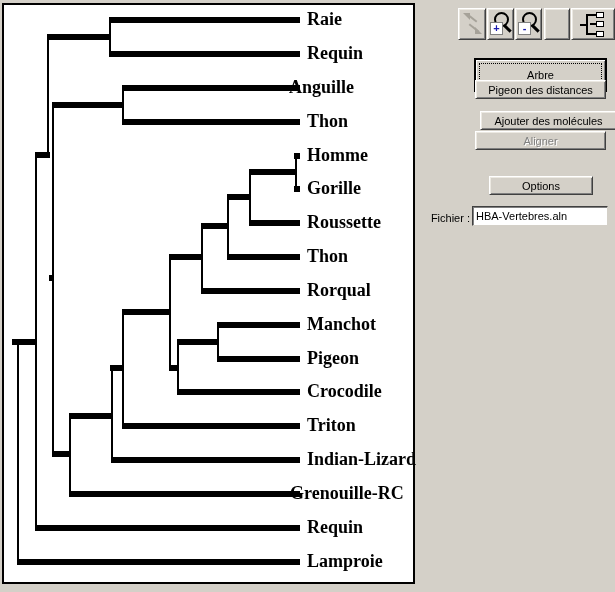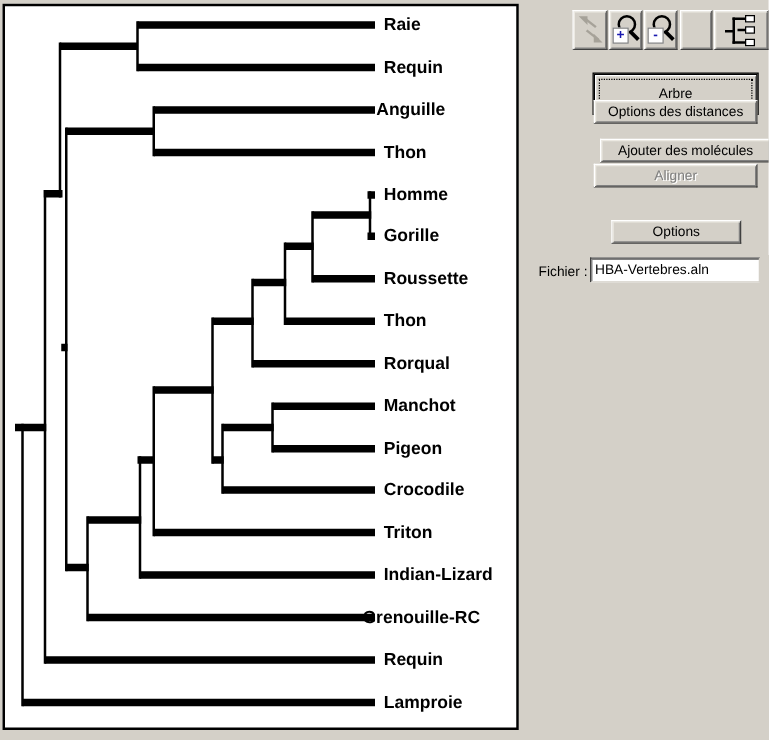--- a/index.html
+++ b/index.html
@@ -4,22 +4,22 @@
 <style>
   html,body{margin:0;padding:0;}
   #screen{position:relative;width:615px;height:592px;background:#d4d0c8;overflow:hidden;
           font-family:"Liberation Sans",sans-serif;}
   
   #tree-panel{position:absolute;left:2px;top:3px;width:413px;height:581px;
               background:#ffffff;border:2px solid #000;box-sizing:border-box;}
   #tree-layer{position:absolute;left:0;top:0;width:615px;height:592px;pointer-events:none;}
   .tbar{position:absolute;height:6px;background:#000;}
   .tvert{position:absolute;width:2px;background:#000;}
-  .tleaf{position:absolute;font-family:Liberation Sans, sans-serif;font-weight:bold;
-         font-size:14px;line-height:16px;color:#000;white-space:nowrap;}
+  .tleaf{position:absolute;font-family:Liberation Serif, serif;font-weight:bold;
+         font-size:18px;line-height:16px;color:#000;white-space:nowrap;}
   
   .btn{position:absolute;background:#d4d0c8;border:1px solid;
        border-color:#ffffff #404040 #404040 #ffffff;
        box-shadow:inset 1px 1px 0 #ece9e2, inset -1px -1px 0 #808080;
        font-size:11px;color:#000;text-align:center;box-sizing:border-box;
        display:flex;align-items:center;justify-content:center;cursor:default;}
   .btn.default{border:1px solid #000;box-shadow:0 0 0 1px #000, inset 1px 1px 0 #fff, inset -1px -1px 0 #808080;}
   .btn.default .focusdots{position:absolute;left:3px;top:3px;right:3px;bottom:3px;
        border:1px dotted #000;}
   .btn.disabled{color:#808080;text-shadow:1px 1px 0 #ffffff;justify-content:center;}
@@ -84,21 +84,21 @@
       <div class="tbar" style="left: 12px; top: 339px; width: 25px;"></div>
       <div class="tbar" style="left: 170px; top: 365px; width: 9px;"></div>
       <div class="tbar" style="left: 110px; top: 365px; width: 14px;"></div>
       <div class="tbar" style="left: 70px; top: 413px; width: 43px;"></div>
       <div class="tbar" style="left: 53px; top: 451px; width: 18px;"></div>
       <div class="tbar" style="left: 110px; top: 17px; width: 190px;"></div>
       <div class="tleaf" style="left: 307px; top: 11px;">Raie</div>
       <div class="tbar" style="left: 110px; top: 51px; width: 190px;"></div>
       <div class="tleaf" style="left: 307px; top: 45px;">Requin</div>
       <div class="tbar" style="left: 123px; top: 85px; width: 177px;"></div>
-      <div class="tleaf" style="left: 301px; top: 79px;">Anguille</div>
+      <div class="tleaf" style="left: 289px; top: 79px;">Anguille</div>
       <div class="tbar" style="left: 123px; top: 119px; width: 177px;"></div>
       <div class="tleaf" style="left: 307px; top: 113px;">Thon</div>
       <div class="tbar" style="left: 294px; top: 153px; width: 6px;"></div>
       <div class="tleaf" style="left: 307px; top: 147px;">Homme</div>
       <div class="tbar" style="left: 294px; top: 186px; width: 6px;"></div>
       <div class="tleaf" style="left: 307px; top: 180px;">Gorille</div>
       <div class="tbar" style="left: 250px; top: 220px; width: 50px;"></div>
       <div class="tleaf" style="left: 307px; top: 214px;">Roussette</div>
       <div class="tbar" style="left: 228px; top: 254px; width: 72px;"></div>
       <div class="tleaf" style="left: 307px; top: 248px;">Thon</div>
@@ -153,21 +153,21 @@
     <span class="mtbox" style="left:24px;top:12px;"></span>
     <span class="mtbox" style="left:24px;top:22px;"></span>
   </div>
 
   <div class="btn default" style="left:475px;top:59px;width:131px;height:32px;">
     <span class="focusdots"></span>
     <span>Arbre</span>
   </div>
 
   <div class="btn" style="left:475px;top:80px;width:131px;height:19px;">
-    <span>Options des distances</span>
+    <span>Pigeon des distances</span>
   </div>
 
   <div class="btn" style="left:480px;top:111px;width:137px;height:19px;">
     <span>Ajouter des molécules</span>
   </div>
 
   <div class="btn disabled" style="left:475px;top:131px;width:131px;height:19px;">
     <span>Aligner</span>
   </div>
 

